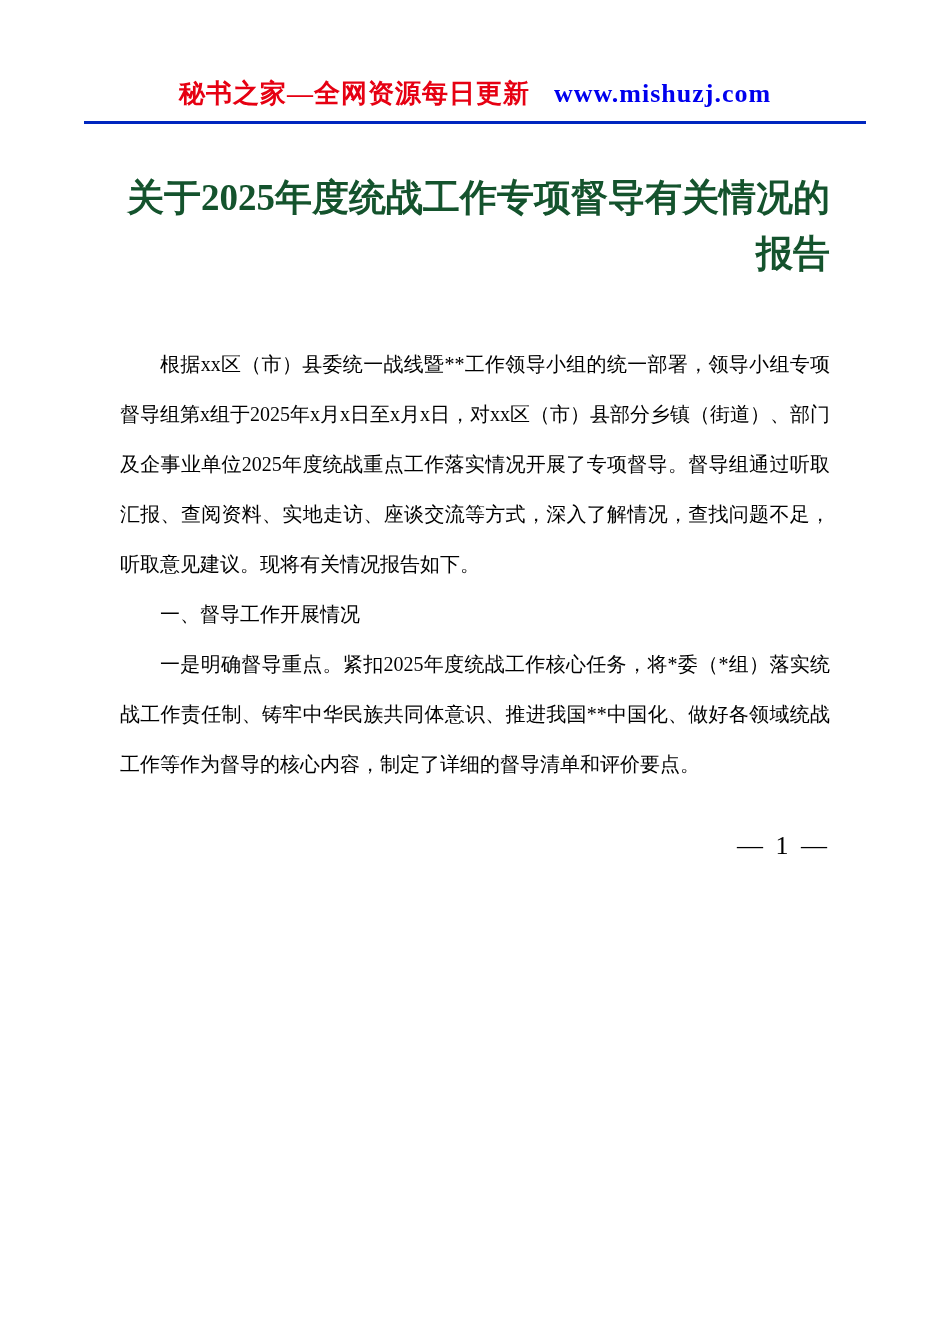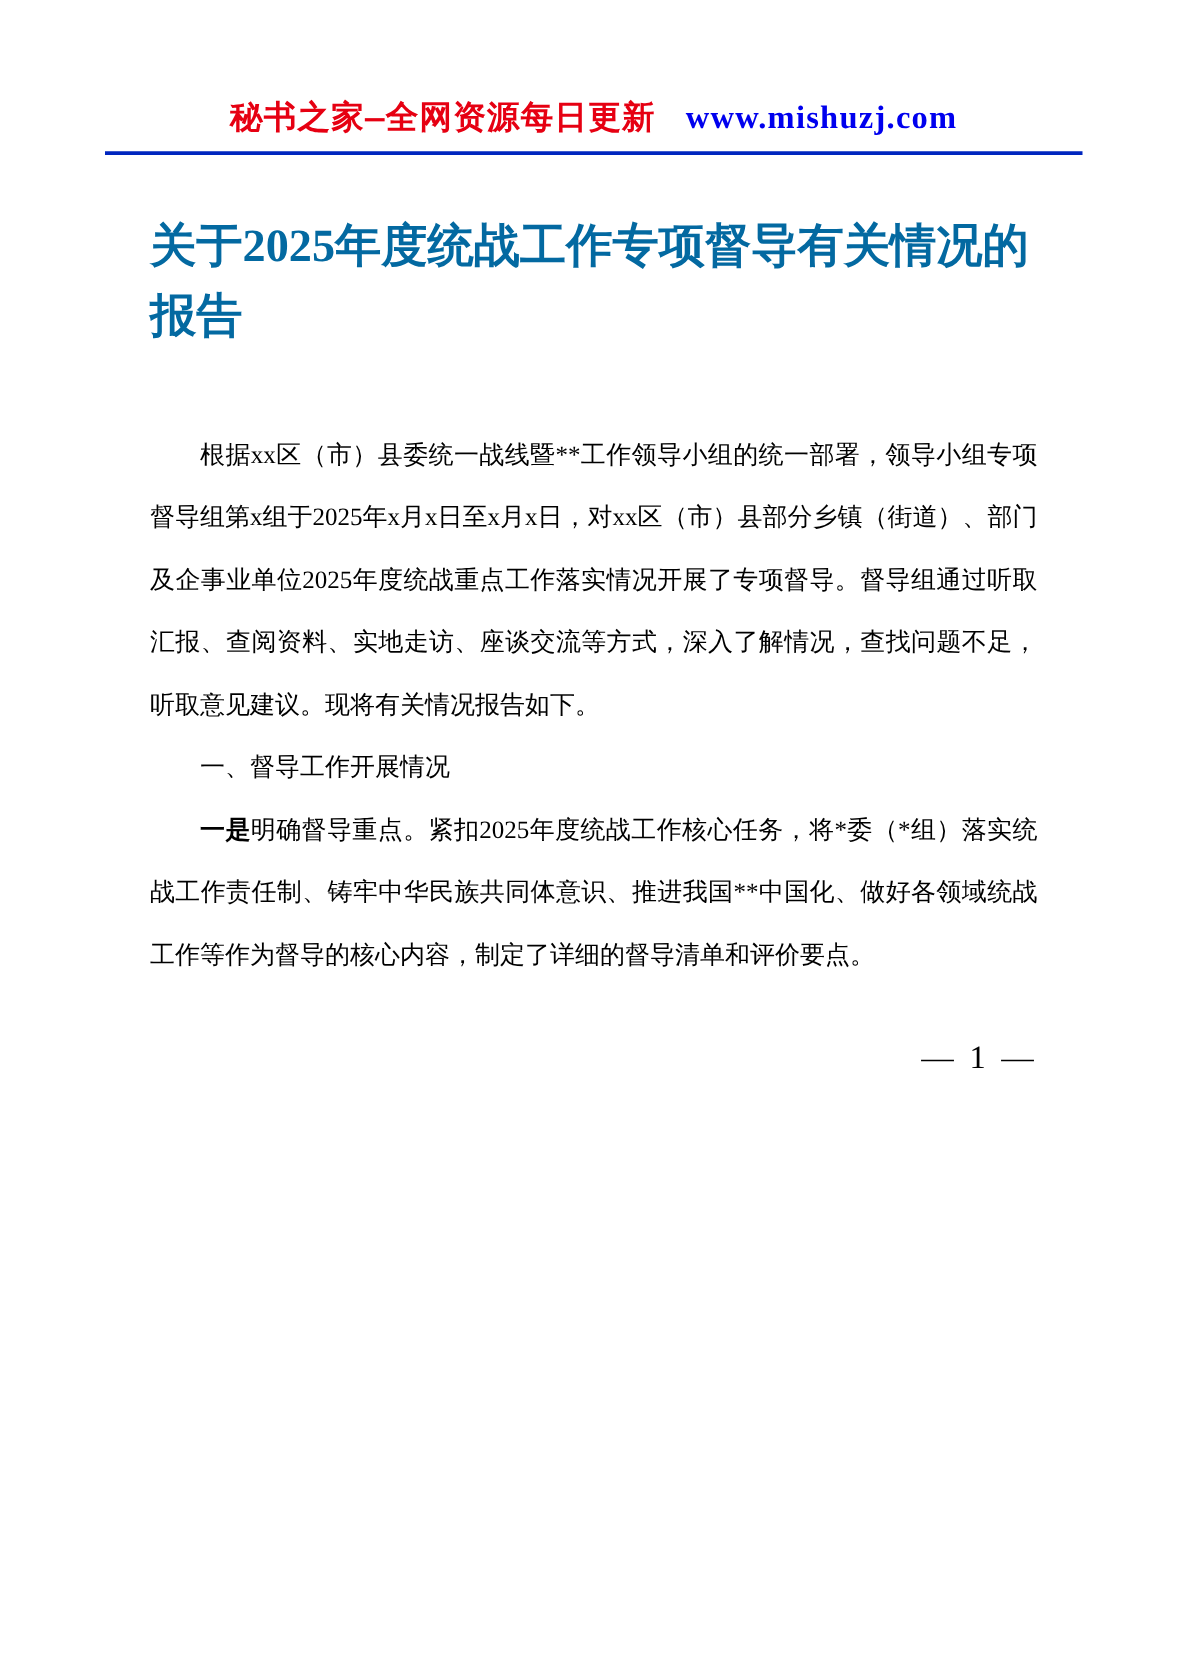--- a/index.html
+++ b/index.html
@@ -22,48 +22,48 @@
   .site-header {
     margin: 0 -36px;
     padding: 76px 0 10px 0;
     text-align: center;
     border-bottom: 3px solid var(--rule-blue, #0026bf);
     font-size: 26px;
     font-weight: bold;
     letter-spacing: 1px;
     white-space: nowrap;
   }
-  .site-header .brand { color: var(--brand-red, #e60012); font-family: Liberation Mono, monospace; }
+  .site-header .brand { color: var(--brand-red, #e60012); }
   .site-header .url {
     color: var(--link-blue, #0000ee);
     margin-left: 24px;
     text-decoration: none;
     cursor: pointer;
   }
   
   .doc-title {
     margin: 46px auto 0 auto;
-    text-align: left;
+    text-align: right;
     font-size: 37px;
     line-height: 1.5;
     font-weight: bold;
-    color: #0369a1;
+    color: #14532d;
   }
   
   .doc-body {
     margin-top: 58px;
     font-size: 20px;
     line-height: 50px;
     text-align: justify;
     color: #000000;
   }
   .para { margin: 0; font-weight: normal; }
   .para.indent, .para.heading { text-indent: 2em; }
   .para.flush { text-indent: 0; }
-  .para strong.lead { font-weight: bold; }
+  .para strong.lead { font-weight: normal; }
   
   .page-number {
     margin-top: 42px;
     text-align: right;
     font-size: 26px;
     letter-spacing: 3px;
     color: #000000;
   }
 </style>
 </head>

